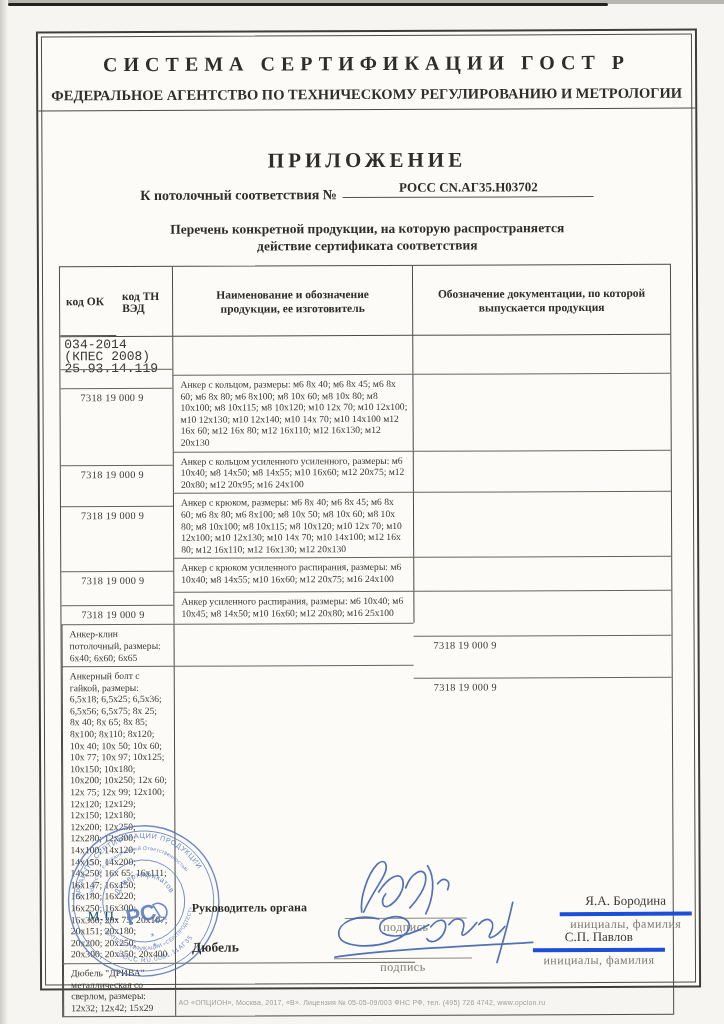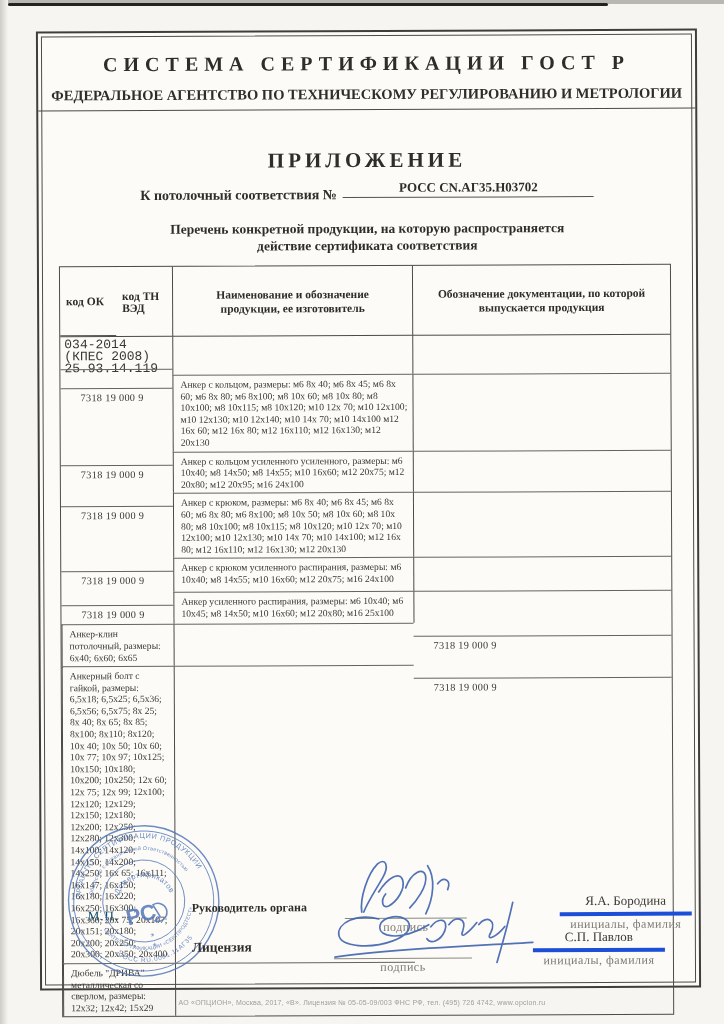--- a/index.html
+++ b/index.html
@@ -180,21 +180,21 @@
         <text font-size="7.5" letter-spacing="0.4" text-anchor="middle"><textPath href="#arcCenter" startOffset="28%">Для</textPath></text>
         <text font-size="7.5" letter-spacing="0.4" text-anchor="middle"><textPath href="#arcCenter" startOffset="64%">сертификатов</textPath></text>
         <text x="74" y="100" font-size="22" font-weight="bold" text-anchor="middle">РС</text>
         <path d="M88,86 a9,9 0 1 1 -2,16 l6,-3 z" fill="none" stroke="#5578ba" stroke-width="1.6"></path>
         <text x="80" y="120" font-size="10" text-anchor="middle">*</text>
         <text x="80" y="130" font-size="10" text-anchor="middle">*</text>
       </g>
     </svg>
 
     <div class="role-head">Руководитель органа</div>
-    <div class="role-expert">Лицензия</div>
+    <div class="role-expert">Дюбель</div>
 
     <div class="sig-line1"></div>
     <div class="sig-caption cap1">подпись</div>
     <div class="sig-line2"></div>
     <div class="sig-caption cap2">подпись</div>
 
     <svg class="sig1" viewBox="0 0 132 66">
       <g fill="none" stroke="#3f63ae" stroke-width="1.7" stroke-linecap="round" opacity="0.9">
         <path d="M10,58 C8,44 16,20 26,10 C34,3 38,12 31,24 C24,36 16,48 12,58"></path>
         <path d="M27,38 C36,24 48,17 51,26 C54,35 45,48 37,52 C30,55 29,46 34,40"></path>

